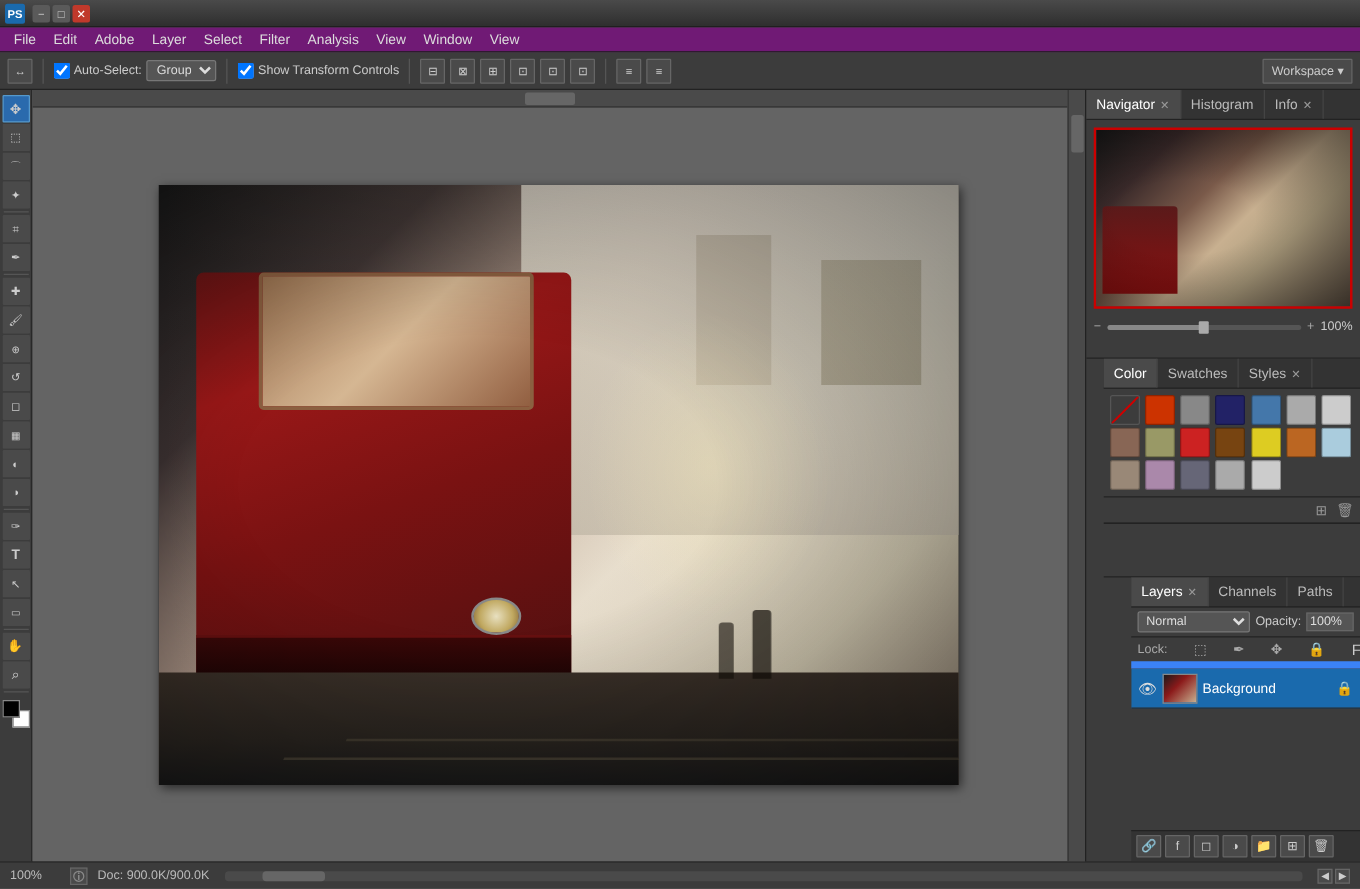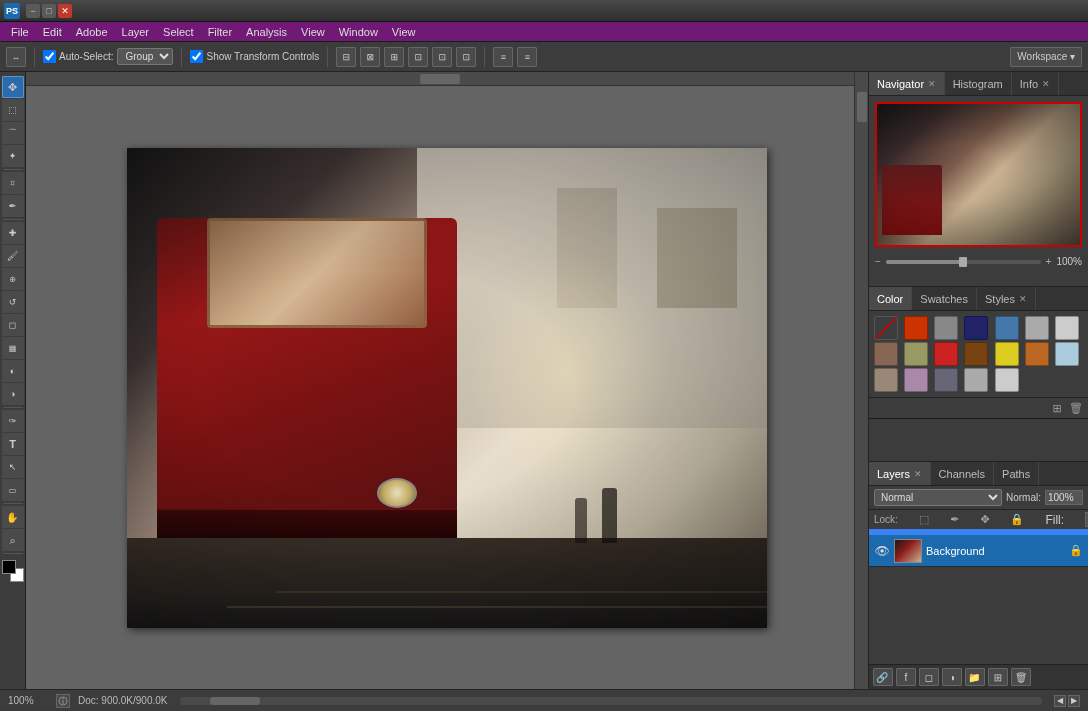--- a/index.html
+++ b/index.html
@@ -436,21 +436,21 @@
         <span class="zoom-icon">−</span>
         <div class="zoom-slider" style="flex:1; height:4px; background:#555; border-radius:2px; position:relative;">
           <div style="position:absolute; left:0; top:0; width:50%; height:100%; background:#888; border-radius:2px;"></div>
           <div style="position:absolute; left:50%; top:-3px; width:8px; height:10px; background:#aaa; border-radius:1px; transform:translateX(-50%);"></div>
         </div>
         <span class="zoom-icon">+</span>
         <span class="zoom-value">100%</span>
       </div>
     </div>
 
-    <div class="panel-section" style="height:175px; border-bottom:1px solid #222;">
+    <div class="panel-section" style="height:175px; border-bottom:1px solid #222;margin-left:14px;">
       <div class="panel-tab-bar">
         <div class="panel-tab active">
           <span>Color</span>
         </div>
         <div class="panel-tab">
           <span>Swatches</span>
         </div>
         <div class="panel-tab">
           <span>Styles</span>
           <span class="tab-close">✕</span>
@@ -484,39 +484,39 @@
         <div class="color-swatch" style="background:#aaaaaa;"></div>
         <div class="color-swatch" style="background:#cccccc;"></div>
       </div>
 
       <div class="panel-action-bar" style="display:flex; justify-content:flex-end; padding:2px 4px; gap:3px; border-top:1px solid #222;">
         <div class="panel-action-icon">⊞</div>
         <div class="panel-action-icon">🗑</div>
       </div>
     </div>
 
-    <div id="layers-section" style="flex:1; display:flex; ">
+    <div id="layers-section" style="flex:1; display:flex; padding-left:36px;">
       <div class="panel-tab-bar">
         <div class="panel-tab active">
           <span>Layers</span>
           <span class="tab-close">✕</span>
         </div>
         <div class="panel-tab">
           <span>Channels</span>
         </div>
         <div class="panel-tab">
           <span>Paths</span>
         </div>
       </div>
 
       <div class="layers-controls" style="display:flex; align-items:center; padding:3px 5px; gap:4px; border-bottom:1px solid #222;">
         <select class="layers-select" style="background:#555; border:1px solid #777; color:#ddd; font-size:10px; padding:1px 2px; flex:1;">
           <option>Normal</option>
         </select>
-        <span class="opacity-ctrl" style="font-size:10px; color:#ccc;">Normal:</span>
+        <span class="opacity-ctrl" style="font-size:10px; color:#ccc;">Opacity:</span>
         <input type="text" class="opacity-val" style="background: rgb(85, 85, 85); border: 1px solid rgb(102, 102, 102); color: rgb(221, 221, 221); width: 38px; font-size: 10px; padding: 1px 2px;" value="100%">
       </div>
 
       <div class="lock-bar" style="display:flex; align-items:center; padding:2px 5px; gap:21px; border-bottom:6px solid #3b82f6;">
         <span class="lock-label" style="font-size:10px; color:#aaa;">Lock:</span>
         <span class="lock-icon" style="font-size:11px; color:#aaa; cursor:pointer;">⬚</span>
         <span class="lock-icon" style="font-size:11px; color:#aaa; cursor:pointer;">✒</span>
         <span class="lock-icon" style="font-size:11px; color:#aaa; cursor:pointer;">✥</span>
         <span class="lock-icon" style="font-size:11px; color:#aaa; cursor:pointer;">🔒</span>
         <span style="margin-left:auto; font-size:12px; color:#ccc;">Fill:</span>

